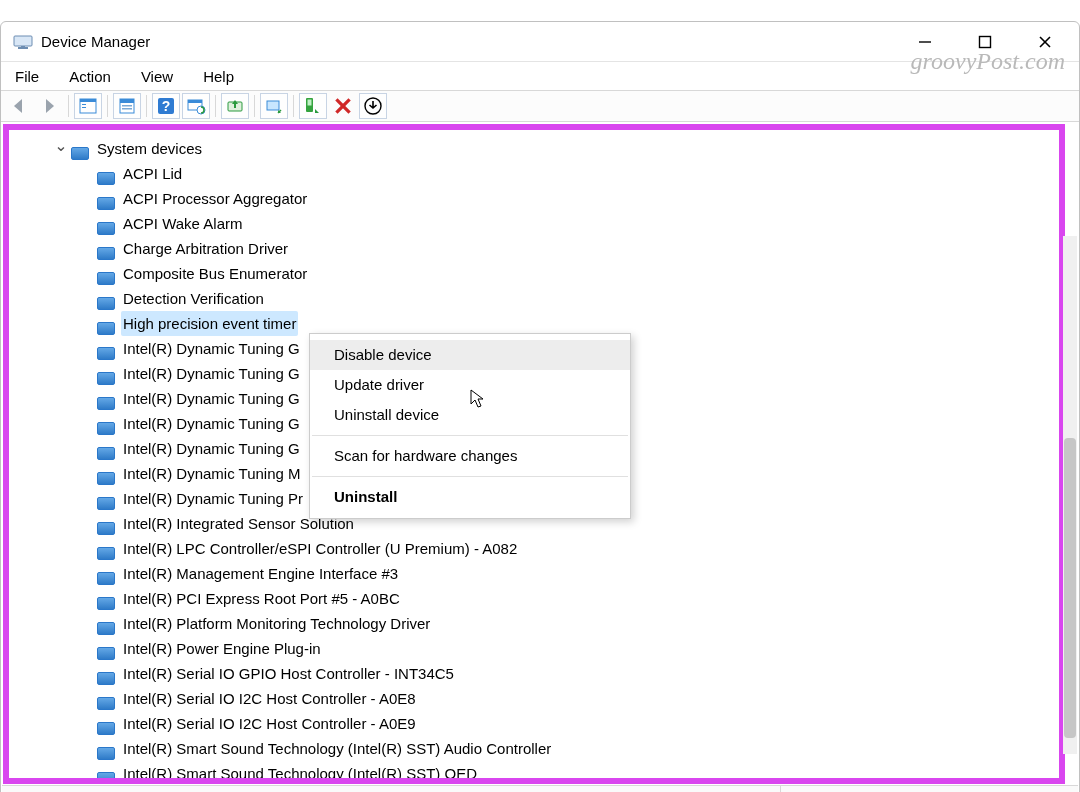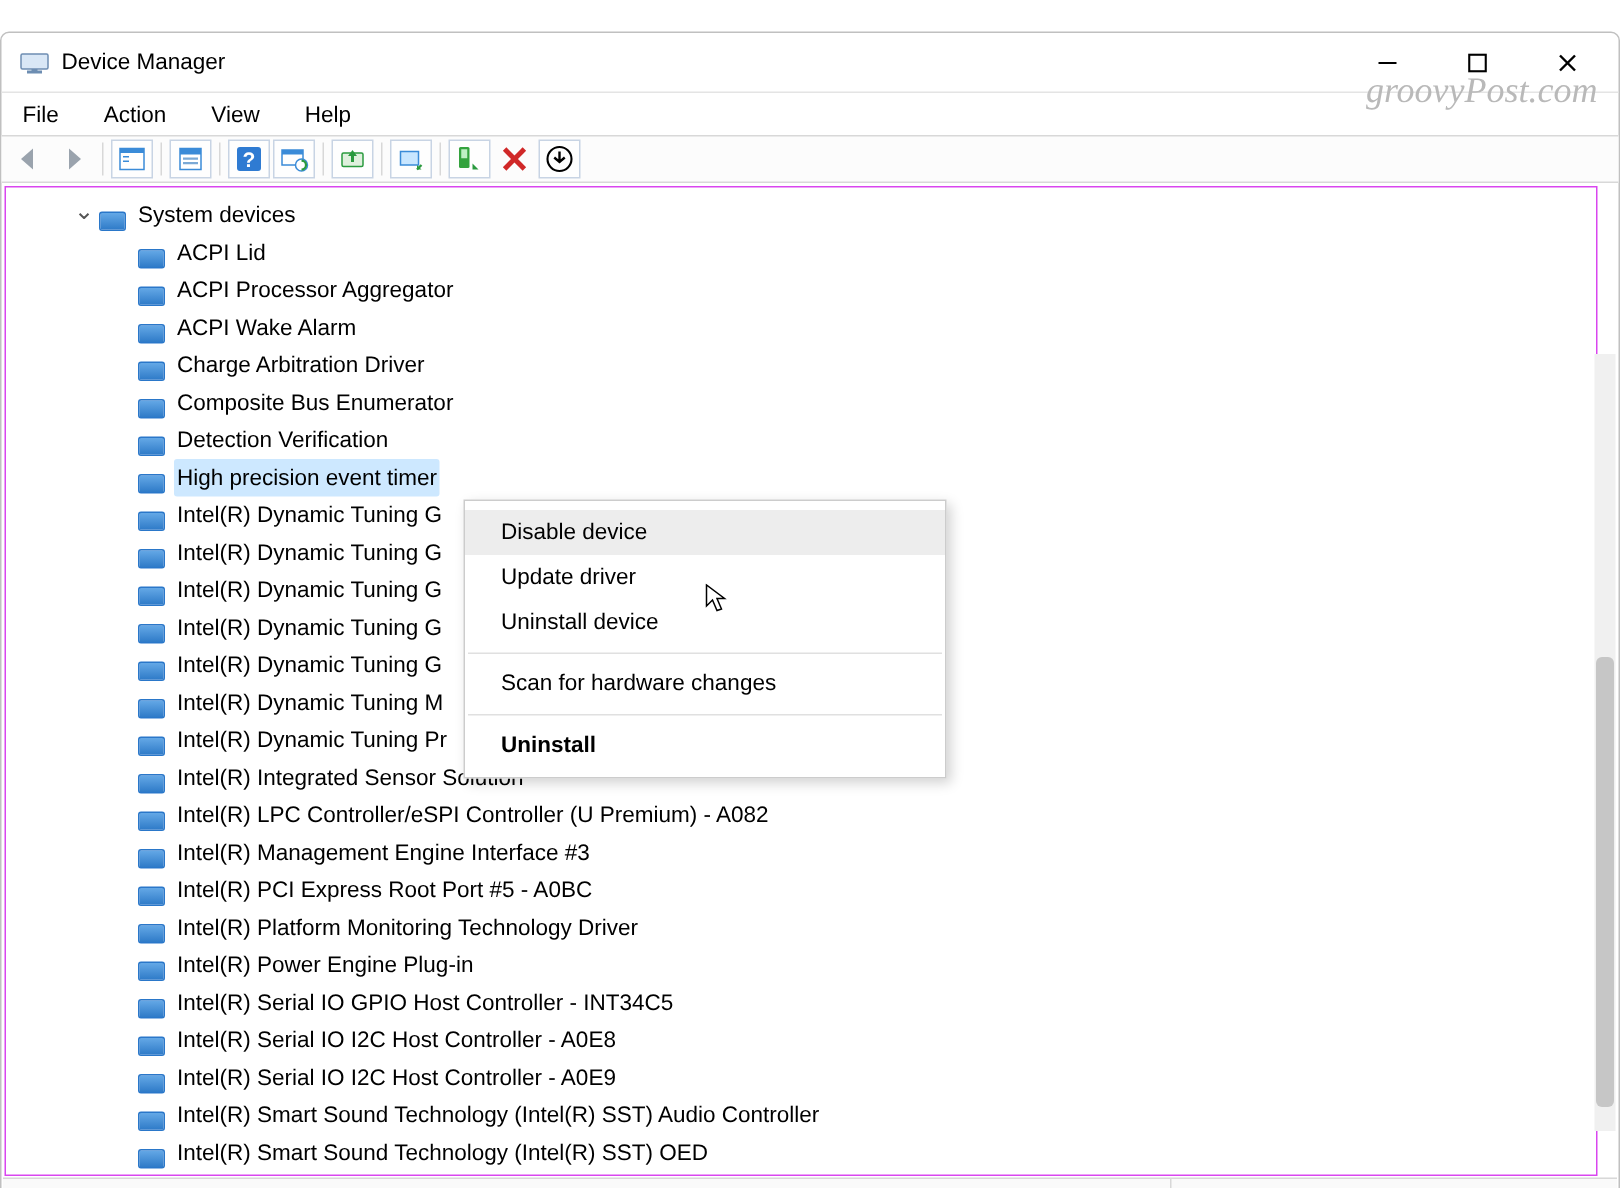--- a/index.html
+++ b/index.html
@@ -12,21 +12,21 @@
   .watermark { position: absolute; right: 14px; top: 26px; font-family: Georgia, "Times New Roman", serif; font-style: italic; font-size: 24px; color: #b9b9b9; }
   .winctrl { width: 60px; height: 40px; display: flex; align-items: center; justify-content: center; }
   .winctrl svg { width: 16px; height: 16px; }
   .menubar { display: flex; align-items: center; height: 28px; padding: 0 10px; gap: 22px; font-size: 15px; }
   .menubar .menu-item { padding: 2px 4px; }
   .toolbar { display: flex; align-items: center; height: 32px; padding: 2px 4px; border-top: 1px solid #d8d8d8; border-bottom: 1px solid #d8d8d8; gap: 2px; background: #fcfcfc; }
   .tb-btn { width: 28px; height: 26px; display: flex; align-items: center; justify-content: center; border: 1px solid transparent; }
   .tb-btn.framed { border: 1px solid #c8d4e4; background: #fefefe; }
   .tb-sep { width: 1px; height: 22px; background: #d8d8d8; margin: 0 3px; }
   .content { position: relative; display: flex; height: calc(100% - 40px - 28px - 32px - 28px); }
-  .tree-pane { position: relative; width: 1062px; border: 1px solid #d946ef; margin: 2px 0 0 2px; overflow: hidden; }
+  .tree-pane { position: relative; width: 1062px; border: 6px solid #d946ef; margin: 2px 0 0 2px; overflow: hidden; }
   .tree { position: relative; padding: 6px 0; }
   .tree-row { display: flex; align-items: center; height: 25px; line-height: 25px; white-space: nowrap; }
   .tree-row .chev { width: 20px; text-align: center; color: #555; font-size: 12px; }
   .tree-row .chev.down::before { content: "⌄"; font-size: 16px; position: relative; top: -2px; }
   .tree-row .ico { width: 18px; height: 18px; margin-right: 6px; flex: 0 0 auto; }
   .tree-row.parent { padding-left: 42px; }
   .tree-row.child  { padding-left: 88px; }
   .tree-row .label { padding: 0 2px; }
   .tree-row.selected .label { background: #cde8ff; border-radius: 2px; }
   .dev-ico { display: inline-block; width: 18px; height: 13px; border: 1.5px solid #2a77c9; background: linear-gradient(#64a8e6, #2f7bc8); border-radius: 2px; position: relative; top: 2px; }

